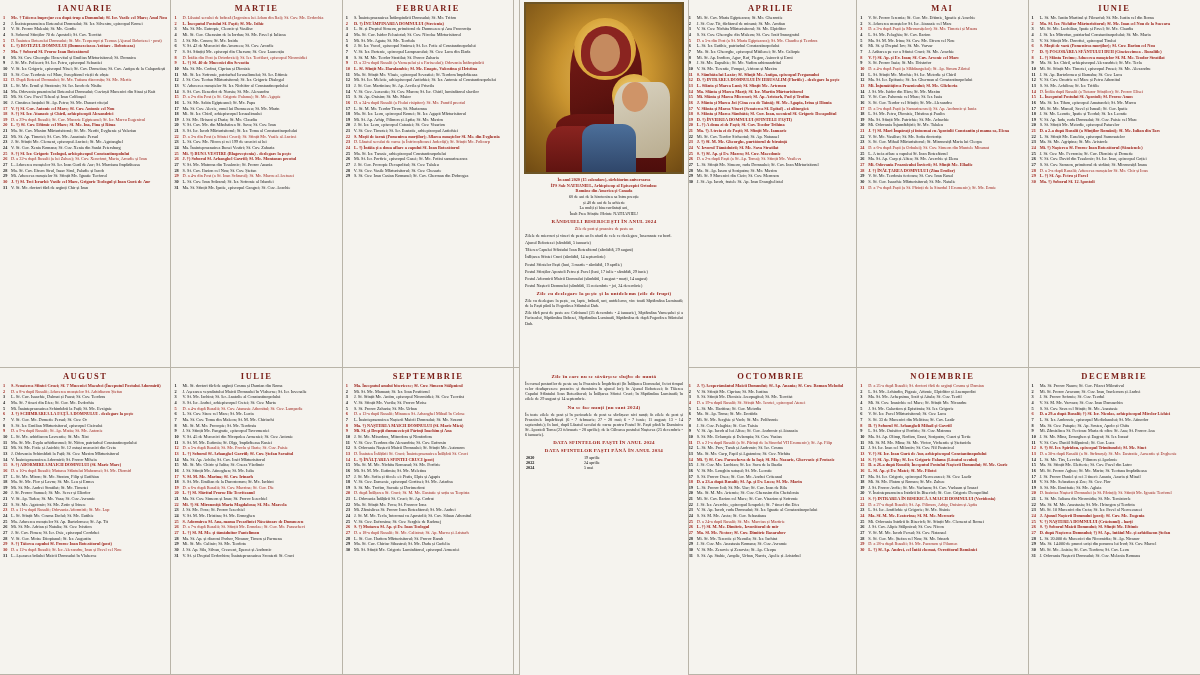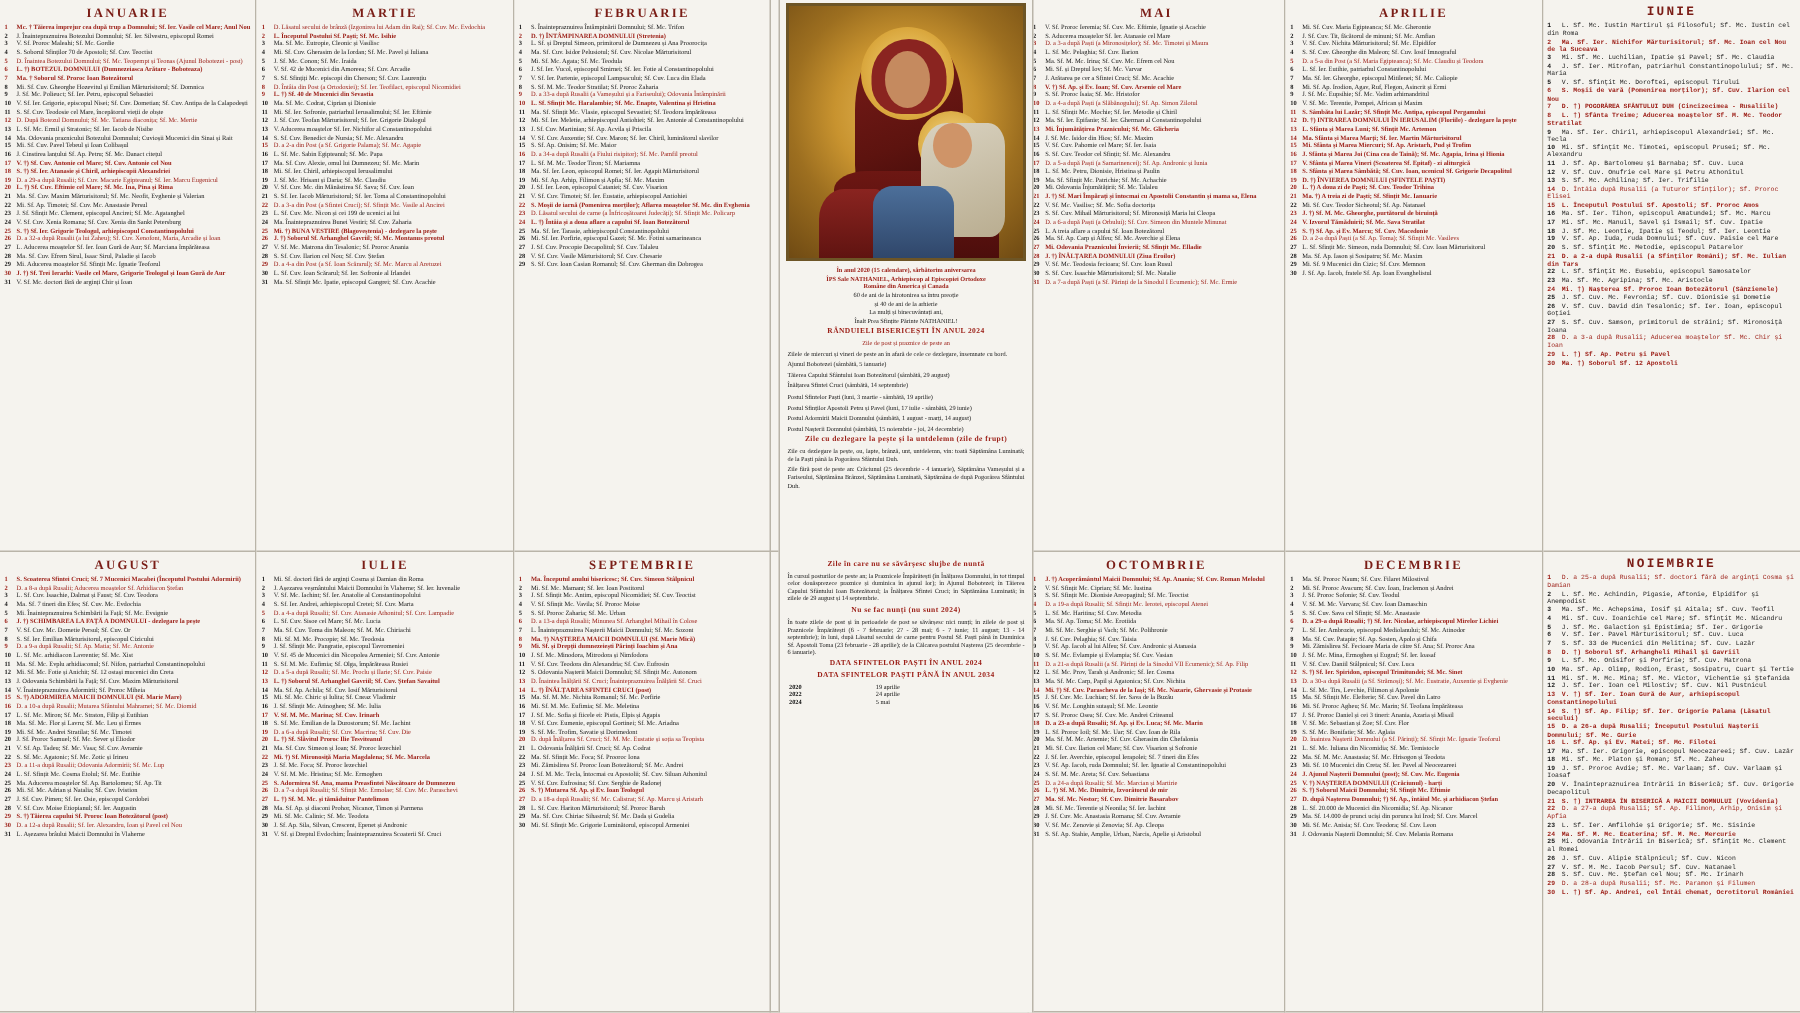--- a/index.html
+++ b/index.html
@@ -22,21 +22,21 @@
     grid-template-rows:368px 307px;
   }
   .col{
     border-right:1px solid #b9b4a8;
     border-bottom:1px solid #b9b4a8;
     padding:2px 3px 0 3px;
     overflow:hidden;
     box-sizing:border-box;
     background:#f5f3ee;
   }
-  .col:nth-child(7n){border-right:none;font-family:Liberation Mono, monospace;}
+  .col:nth-child(7n){border-right:none;}
   .month-title{
     text-align:center;
     font-weight:bold;
     font-size:8.5px;
     letter-spacing:1.5px;
     color:#7a1d16;
     margin:1px 0 2px 0;
     text-transform:uppercase;
   }
   .day{
@@ -217,20 +217,55 @@
           <div class="day red"><span class="num">24</span><span> L. †) Întâia și a doua aflare a capului Sf. Ioan Botezătorul</span></div>
           <div class="day "><span class="num">25</span><span> Ma. Sf. Ier. Tarasie, arhiepiscopul Constantinopolului</span></div>
           <div class="day "><span class="num">26</span><span> Mi. Sf. Ier. Porfirie, episcopul Gazei; Sf. Mc. Fotini samarineanca</span></div>
           <div class="day "><span class="num">27</span><span> J. Sf. Cuv. Procopie Decapolitul; Sf. Cuv. Talaleu</span></div>
           <div class="day "><span class="num">28</span><span> V. Sf. Cuv. Vasile Mărturisitorul; Sf. Cuv. Chesarie</span></div>
           <div class="day "><span class="num">29</span><span> S. Sf. Cuv. Ioan Casian Romanul; Sf. Cuv. Gherman din Dobrogea</span></div>
         </div>
     </div>
     <div class="col"></div>
     <div class="col">
+      <div class="month-title">APRILIE</div>
+      <div id="m3">
+          <div class="day "><span class="num">1</span><span> Mi. Sf. Cuv. Maria Egipteanca; Sf. Mc. Gherontie</span></div>
+          <div class="day "><span class="num">2</span><span> J. Sf. Cuv. Tit, făcătorul de minuni; Sf. Mc. Amfian</span></div>
+          <div class="day "><span class="num">3</span><span> V. Sf. Cuv. Nichita Mărturisitorul; Sf. Mc. Elpidifor</span></div>
+          <div class="day "><span class="num">4</span><span> S. Sf. Cuv. Gheorghe din Maleon; Sf. Cuv. Iosif Imnograful</span></div>
+          <div class="day sun"><span class="num">5</span><span> D. a 5-a din Post (a Sf. Maria Egipteanca); Sf. Mc. Claudiu și Teodora</span></div>
+          <div class="day "><span class="num">6</span><span> L. Sf. Ier. Eutihie, patriarhul Constantinopolului</span></div>
+          <div class="day "><span class="num">7</span><span> Ma. Sf. Ier. Gheorghe, episcopul Mitilenei; Sf. Mc. Caliopie</span></div>
+          <div class="day "><span class="num">8</span><span> Mi. Sf. Ap. Irodion, Agav, Ruf, Flegon, Asincrit și Ermi</span></div>
+          <div class="day "><span class="num">9</span><span> J. Sf. Mc. Eupsihie; Sf. Mc. Vadim arhimandritul</span></div>
+          <div class="day "><span class="num">10</span><span> V. Sf. Mc. Terentie, Pompei, African și Maxim</span></div>
+          <div class="day red"><span class="num">11</span><span> S. Sâmbăta lui Lazăr; Sf. Sfințit Mc. Antipa, episcopul Pergamului</span></div>
+          <div class="day red"><span class="num">12</span><span> D. †) INTRAREA DOMNULUI ÎN IERUSALIM (Floriile) - dezlegare la pește</span></div>
+          <div class="day red"><span class="num">13</span><span> L. Sfânta și Marea Luni; Sf. Sfințit Mc. Artemon</span></div>
+          <div class="day red"><span class="num">14</span><span> Ma. Sfânta și Marea Marți; Sf. Ier. Martin Mărturisitorul</span></div>
+          <div class="day red"><span class="num">15</span><span> Mi. Sfânta și Marea Miercuri; Sf. Ap. Aristarh, Pud și Trofim</span></div>
+          <div class="day red"><span class="num">16</span><span> J. Sfânta și Marea Joi (Cina cea de Taină); Sf. Mc. Agapia, Irina și Hionia</span></div>
+          <div class="day red"><span class="num">17</span><span> V. Sfânta și Marea Vineri (Scoaterea Sf. Epitaf) - zi aliturgică</span></div>
+          <div class="day red"><span class="num">18</span><span> S. Sfânta și Marea Sâmbătă; Sf. Cuv. Ioan, ucenicul Sf. Grigorie Decapolitul</span></div>
+          <div class="day red"><span class="num">19</span><span> D. †) ÎNVIEREA DOMNULUI (SFINTELE PAȘTI)</span></div>
+          <div class="day red"><span class="num">20</span><span> L. †) A doua zi de Paști; Sf. Cuv. Teodor Trihina</span></div>
+          <div class="day red"><span class="num">21</span><span> Ma. †) A treia zi de Paști; Sf. Sfințit Mc. Ianuarie</span></div>
+          <div class="day "><span class="num">22</span><span> Mi. Sf. Cuv. Teodor Sicheotul; Sf. Ap. Natanael</span></div>
+          <div class="day red"><span class="num">23</span><span> J. †) Sf. M. Mc. Gheorghe, purtătorul de biruință</span></div>
+          <div class="day red"><span class="num">24</span><span> V. Izvorul Tămăduirii; Sf. Mc. Sava Stratilat</span></div>
+          <div class="day red"><span class="num">25</span><span> S. †) Sf. Ap. și Ev. Marcu; Sf. Cuv. Macedonie</span></div>
+          <div class="day sun"><span class="num">26</span><span> D. a 2-a după Paști (a Sf. Ap. Toma); Sf. Sfințit Mc. Vasilevs</span></div>
+          <div class="day "><span class="num">27</span><span> L. Sf. Sfințit Mc. Simeon, ruda Domnului; Sf. Cuv. Ioan Mărturisitorul</span></div>
+          <div class="day "><span class="num">28</span><span> Ma. Sf. Ap. Iason și Sosipatru; Sf. Mc. Maxim</span></div>
+          <div class="day "><span class="num">29</span><span> Mi. Sf. 9 Mucenici din Cizic; Sf. Cuv. Memnon</span></div>
+          <div class="day "><span class="num">30</span><span> J. Sf. Ap. Iacob, fratele Sf. Ap. Ioan Evanghelistul</span></div>
+        </div>
+    </div>
+    <div class="col">
       <div class="month-title">MAI</div>
       <div id="m4">
           <div class="day "><span class="num">1</span><span> V. Sf. Proroc Ieremia; Sf. Cuv. Mc. Eftimie, Ignatie și Acachie</span></div>
           <div class="day "><span class="num">2</span><span> S. Aducerea moaștelor Sf. Ier. Atanasie cel Mare</span></div>
           <div class="day sun"><span class="num">3</span><span> D. a 3-a după Paști (a Mironosițelor); Sf. Mc. Timotei și Maura</span></div>
           <div class="day "><span class="num">4</span><span> L. Sf. Mc. Pelaghia; Sf. Cuv. Ilarion</span></div>
           <div class="day "><span class="num">5</span><span> Ma. Sf. M. Mc. Irina; Sf. Cuv. Mc. Efrem cel Nou</span></div>
           <div class="day "><span class="num">6</span><span> Mi. Sf. și Dreptul Iov; Sf. Mc. Varvar</span></div>
           <div class="day "><span class="num">7</span><span> J. Arătarea pe cer a Sfintei Cruci; Sf. Mc. Acachie</span></div>
           <div class="day red"><span class="num">8</span><span> V. †) Sf. Ap. și Ev. Ioan; Sf. Cuv. Arsenie cel Mare</span></div>
@@ -253,55 +288,20 @@
           <div class="day "><span class="num">25</span><span> L. A treia aflare a capului Sf. Ioan Botezătorul</span></div>
           <div class="day "><span class="num">26</span><span> Ma. Sf. Ap. Carp și Alfeu; Sf. Mc. Averchie și Elena</span></div>
           <div class="day red"><span class="num">27</span><span> Mi. Odovania Praznicului Învierii; Sf. Sfințit Mc. Elladie</span></div>
           <div class="day red"><span class="num">28</span><span> J. †) ÎNĂLȚAREA DOMNULUI (Ziua Eroilor)</span></div>
           <div class="day "><span class="num">29</span><span> V. Sf. Mc. Teodosia fecioara; Sf. Cuv. Ioan Rusul</span></div>
           <div class="day "><span class="num">30</span><span> S. Sf. Cuv. Isaachie Mărturisitorul; Sf. Mc. Natalie</span></div>
           <div class="day sun"><span class="num">31</span><span> D. a 7-a după Paști (a Sf. Părinți de la Sinodul I Ecumenic); Sf. Mc. Ermie</span></div>
         </div>
     </div>
     <div class="col">
-      <div class="month-title">APRILIE</div>
-      <div id="m3">
-          <div class="day "><span class="num">1</span><span> Mi. Sf. Cuv. Maria Egipteanca; Sf. Mc. Gherontie</span></div>
-          <div class="day "><span class="num">2</span><span> J. Sf. Cuv. Tit, făcătorul de minuni; Sf. Mc. Amfian</span></div>
-          <div class="day "><span class="num">3</span><span> V. Sf. Cuv. Nichita Mărturisitorul; Sf. Mc. Elpidifor</span></div>
-          <div class="day "><span class="num">4</span><span> S. Sf. Cuv. Gheorghe din Maleon; Sf. Cuv. Iosif Imnograful</span></div>
-          <div class="day sun"><span class="num">5</span><span> D. a 5-a din Post (a Sf. Maria Egipteanca); Sf. Mc. Claudiu și Teodora</span></div>
-          <div class="day "><span class="num">6</span><span> L. Sf. Ier. Eutihie, patriarhul Constantinopolului</span></div>
-          <div class="day "><span class="num">7</span><span> Ma. Sf. Ier. Gheorghe, episcopul Mitilenei; Sf. Mc. Caliopie</span></div>
-          <div class="day "><span class="num">8</span><span> Mi. Sf. Ap. Irodion, Agav, Ruf, Flegon, Asincrit și Ermi</span></div>
-          <div class="day "><span class="num">9</span><span> J. Sf. Mc. Eupsihie; Sf. Mc. Vadim arhimandritul</span></div>
-          <div class="day "><span class="num">10</span><span> V. Sf. Mc. Terentie, Pompei, African și Maxim</span></div>
-          <div class="day red"><span class="num">11</span><span> S. Sâmbăta lui Lazăr; Sf. Sfințit Mc. Antipa, episcopul Pergamului</span></div>
-          <div class="day red"><span class="num">12</span><span> D. †) INTRAREA DOMNULUI ÎN IERUSALIM (Floriile) - dezlegare la pește</span></div>
-          <div class="day red"><span class="num">13</span><span> L. Sfânta și Marea Luni; Sf. Sfințit Mc. Artemon</span></div>
-          <div class="day red"><span class="num">14</span><span> Ma. Sfânta și Marea Marți; Sf. Ier. Martin Mărturisitorul</span></div>
-          <div class="day red"><span class="num">15</span><span> Mi. Sfânta și Marea Miercuri; Sf. Ap. Aristarh, Pud și Trofim</span></div>
-          <div class="day red"><span class="num">16</span><span> J. Sfânta și Marea Joi (Cina cea de Taină); Sf. Mc. Agapia, Irina și Hionia</span></div>
-          <div class="day red"><span class="num">17</span><span> V. Sfânta și Marea Vineri (Scoaterea Sf. Epitaf) - zi aliturgică</span></div>
-          <div class="day red"><span class="num">18</span><span> S. Sfânta și Marea Sâmbătă; Sf. Cuv. Ioan, ucenicul Sf. Grigorie Decapolitul</span></div>
-          <div class="day red"><span class="num">19</span><span> D. †) ÎNVIEREA DOMNULUI (SFINTELE PAȘTI)</span></div>
-          <div class="day red"><span class="num">20</span><span> L. †) A doua zi de Paști; Sf. Cuv. Teodor Trihina</span></div>
-          <div class="day red"><span class="num">21</span><span> Ma. †) A treia zi de Paști; Sf. Sfințit Mc. Ianuarie</span></div>
-          <div class="day "><span class="num">22</span><span> Mi. Sf. Cuv. Teodor Sicheotul; Sf. Ap. Natanael</span></div>
-          <div class="day red"><span class="num">23</span><span> J. †) Sf. M. Mc. Gheorghe, purtătorul de biruință</span></div>
-          <div class="day red"><span class="num">24</span><span> V. Izvorul Tămăduirii; Sf. Mc. Sava Stratilat</span></div>
-          <div class="day red"><span class="num">25</span><span> S. †) Sf. Ap. și Ev. Marcu; Sf. Cuv. Macedonie</span></div>
-          <div class="day sun"><span class="num">26</span><span> D. a 2-a după Paști (a Sf. Ap. Toma); Sf. Sfințit Mc. Vasilevs</span></div>
-          <div class="day "><span class="num">27</span><span> L. Sf. Sfințit Mc. Simeon, ruda Domnului; Sf. Cuv. Ioan Mărturisitorul</span></div>
-          <div class="day "><span class="num">28</span><span> Ma. Sf. Ap. Iason și Sosipatru; Sf. Mc. Maxim</span></div>
-          <div class="day "><span class="num">29</span><span> Mi. Sf. 9 Mucenici din Cizic; Sf. Cuv. Memnon</span></div>
-          <div class="day "><span class="num">30</span><span> J. Sf. Ap. Iacob, fratele Sf. Ap. Ioan Evanghelistul</span></div>
-        </div>
-    </div>
-    <div class="col">
       <div class="month-title">IUNIE</div>
       <div id="m5">
           <div class="day "><span class="num">1</span><span> L. Sf. Mc. Iustin Martirul și Filosoful; Sf. Mc. Iustin cel din Roma</span></div>
           <div class="day red"><span class="num">2</span><span> Ma. Sf. Ier. Nichifor Mărturisitorul; Sf. Mc. Ioan cel Nou de la Suceava</span></div>
           <div class="day "><span class="num">3</span><span> Mi. Sf. Mc. Luchilian, Ipatie și Pavel; Sf. Mc. Claudia</span></div>
           <div class="day "><span class="num">4</span><span> J. Sf. Ier. Mitrofan, patriarhul Constantinopolului; Sf. Mc. Maria</span></div>
           <div class="day "><span class="num">5</span><span> V. Sf. Sfințit Mc. Doroftei, episcopul Tirului</span></div>
           <div class="day red"><span class="num">6</span><span> S. Moșii de vară (Pomenirea morților); Sf. Cuv. Ilarion cel Nou</span></div>
           <div class="day red"><span class="num">7</span><span> D. †) POGORÂREA SFÂNTULUI DUH (Cincizecimea - Rusaliile)</span></div>
           <div class="day red"><span class="num">8</span><span> L. †) Sfânta Treime; Aducerea moaștelor Sf. M. Mc. Teodor Stratilat</span></div>
@@ -468,20 +468,55 @@
           <div class="day sun"><span class="num">25</span><span> D. a 24-a după Rusalii; Sf. Mc. Marcian și Martirie</span></div>
           <div class="day red"><span class="num">26</span><span> L. †) Sf. M. Mc. Dimitrie, Izvorâtorul de mir</span></div>
           <div class="day red"><span class="num">27</span><span> Ma. Sf. Mc. Nestor; Sf. Cuv. Dimitrie Basarabov</span></div>
           <div class="day "><span class="num">28</span><span> Mi. Sf. Mc. Terentie și Neonila; Sf. Ier. Iachint</span></div>
           <div class="day "><span class="num">29</span><span> J. Sf. Cuv. Mc. Anastasia Romana; Sf. Cuv. Avramie</span></div>
           <div class="day "><span class="num">30</span><span> V. Sf. Mc. Zenovie și Zenovia; Sf. Ap. Cleopa</span></div>
           <div class="day "><span class="num">31</span><span> S. Sf. Ap. Stahie, Amplie, Urban, Narcis, Apelie și Aristobul</span></div>
         </div>
     </div>
     <div class="col">
+      <div class="month-title">NOIEMBRIE</div>
+      <div id="m10">
+          <div class="day sun"><span class="num">1</span><span> D. a 25-a după Rusalii; Sf. doctori fără de arginți Cosma și Damian</span></div>
+          <div class="day "><span class="num">2</span><span> L. Sf. Mc. Achindin, Pigasie, Aftonie, Elpidifor și Anempodist</span></div>
+          <div class="day "><span class="num">3</span><span> Ma. Sf. Mc. Achepsima, Iosif și Aitala; Sf. Cuv. Teofil</span></div>
+          <div class="day "><span class="num">4</span><span> Mi. Sf. Cuv. Ioanichie cel Mare; Sf. Sfințit Mc. Nicandru</span></div>
+          <div class="day "><span class="num">5</span><span> J. Sf. Mc. Galaction și Epistimia; Sf. Ier. Grigorie</span></div>
+          <div class="day "><span class="num">6</span><span> V. Sf. Ier. Pavel Mărturisitorul; Sf. Cuv. Luca</span></div>
+          <div class="day "><span class="num">7</span><span> S. Sf. 33 de Mucenici din Melitina; Sf. Cuv. Lazăr</span></div>
+          <div class="day red"><span class="num">8</span><span> D. †) Soborul Sf. Arhangheli Mihail și Gavriil</span></div>
+          <div class="day "><span class="num">9</span><span> L. Sf. Mc. Onisifor și Porfirie; Sf. Cuv. Matrona</span></div>
+          <div class="day "><span class="num">10</span><span> Ma. Sf. Ap. Olimp, Rodion, Erast, Sosipatru, Cuart și Tertie</span></div>
+          <div class="day "><span class="num">11</span><span> Mi. Sf. M. Mc. Mina; Sf. Mc. Victor, Vichentie și Ștefanida</span></div>
+          <div class="day "><span class="num">12</span><span> J. Sf. Ier. Ioan cel Milostiv; Sf. Cuv. Nil Pustnicul</span></div>
+          <div class="day red"><span class="num">13</span><span> V. †) Sf. Ier. Ioan Gură de Aur, arhiepiscopul Constantinopolului</span></div>
+          <div class="day red"><span class="num">14</span><span> S. †) Sf. Ap. Filip; Sf. Ier. Grigorie Palama (Lăsatul secului)</span></div>
+          <div class="day red"><span class="num">15</span><span> D. a 26-a după Rusalii; Începutul Postului Nașterii Domnului; Sf. Mc. Gurie</span></div>
+          <div class="day red"><span class="num">16</span><span> L. Sf. Ap. și Ev. Matei; Sf. Mc. Filotei</span></div>
+          <div class="day "><span class="num">17</span><span> Ma. Sf. Ier. Grigorie, episcopul Neocezareei; Sf. Cuv. Lazăr</span></div>
+          <div class="day "><span class="num">18</span><span> Mi. Sf. Mc. Platon și Roman; Sf. Mc. Zaheu</span></div>
+          <div class="day "><span class="num">19</span><span> J. Sf. Proroc Avdie; Sf. Mc. Varlaam; Sf. Cuv. Varlaam și Ioasaf</span></div>
+          <div class="day "><span class="num">20</span><span> V. Înaintepraznuirea Intrării în Biserică; Sf. Cuv. Grigorie Decapolitul</span></div>
+          <div class="day red"><span class="num">21</span><span> S. †) INTRAREA ÎN BISERICĂ A MAICII DOMNULUI (Vovidenia)</span></div>
+          <div class="day sun"><span class="num">22</span><span> D. a 27-a după Rusalii; Sf. Ap. Filimon, Arhip, Onisim și Apfia</span></div>
+          <div class="day "><span class="num">23</span><span> L. Sf. Ier. Amfilohie și Grigorie; Sf. Mc. Sisinie</span></div>
+          <div class="day red"><span class="num">24</span><span> Ma. Sf. M. Mc. Ecaterina; Sf. M. Mc. Mercurie</span></div>
+          <div class="day "><span class="num">25</span><span> Mi. Odovania Intrării în Biserică; Sf. Sfințit Mc. Clement al Romei</span></div>
+          <div class="day "><span class="num">26</span><span> J. Sf. Cuv. Alipie Stâlpnicul; Sf. Cuv. Nicon</span></div>
+          <div class="day "><span class="num">27</span><span> V. Sf. M. Mc. Iacob Persul; Sf. Cuv. Natanael</span></div>
+          <div class="day "><span class="num">28</span><span> S. Sf. Cuv. Mc. Ștefan cel Nou; Sf. Mc. Irinarh</span></div>
+          <div class="day sun"><span class="num">29</span><span> D. a 28-a după Rusalii; Sf. Mc. Paramon și Filumen</span></div>
+          <div class="day red"><span class="num">30</span><span> L. †) Sf. Ap. Andrei, cel Întâi chemat, Ocrotitorul României</span></div>
+        </div>
+    </div>
+    <div class="col">
       <div class="month-title">DECEMBRIE</div>
       <div id="m11">
           <div class="day "><span class="num">1</span><span> Ma. Sf. Proroc Naum; Sf. Cuv. Filaret Milostivul</span></div>
           <div class="day "><span class="num">2</span><span> Mi. Sf. Proroc Avacum; Sf. Cuv. Ioan, Iraclemon și Andrei</span></div>
           <div class="day "><span class="num">3</span><span> J. Sf. Proroc Sofonie; Sf. Cuv. Teodul</span></div>
           <div class="day "><span class="num">4</span><span> V. Sf. M. Mc. Varvara; Sf. Cuv. Ioan Damaschin</span></div>
           <div class="day "><span class="num">5</span><span> S. Sf. Cuv. Sava cel Sfințit; Sf. Mc. Anastasie</span></div>
           <div class="day red"><span class="num">6</span><span> D. a 29-a după Rusalii; †) Sf. Ier. Nicolae, arhiepiscopul Mirelor Lichiei</span></div>
           <div class="day "><span class="num">7</span><span> L. Sf. Ier. Ambrozie, episcopul Mediolanului; Sf. Mc. Atinodor</span></div>
           <div class="day "><span class="num">8</span><span> Ma. Sf. Cuv. Patapie; Sf. Ap. Sosten, Apolo și Chifa</span></div>
@@ -503,55 +538,20 @@
           <div class="day red"><span class="num">24</span><span> J. Ajunul Nașterii Domnului (post); Sf. Cuv. Mc. Eugenia</span></div>
           <div class="day red"><span class="num">25</span><span> V. †) NAȘTEREA DOMNULUI (Crăciunul) - harți</span></div>
           <div class="day red"><span class="num">26</span><span> S. †) Soborul Maicii Domnului; Sf. Sfințit Mc. Eftimie</span></div>
           <div class="day red"><span class="num">27</span><span> D. după Nașterea Domnului; †) Sf. Ap., întâiul Mc. și arhidiacon Ștefan</span></div>
           <div class="day "><span class="num">28</span><span> L. Sf. 20.000 de Mucenici din Nicomidia; Sf. Ap. Nicanor</span></div>
           <div class="day "><span class="num">29</span><span> Ma. Sf. 14.000 de prunci uciși din porunca lui Irod; Sf. Cuv. Marcel</span></div>
           <div class="day "><span class="num">30</span><span> Mi. Sf. Mc. Anisia; Sf. Cuv. Teodora; Sf. Cuv. Leon</span></div>
           <div class="day "><span class="num">31</span><span> J. Odovania Nașterii Domnului; Sf. Cuv. Melania Romana</span></div>
         </div>
     </div>
-    <div class="col">
-      <div class="month-title">NOIEMBRIE</div>
-      <div id="m10">
-          <div class="day sun"><span class="num">1</span><span> D. a 25-a după Rusalii; Sf. doctori fără de arginți Cosma și Damian</span></div>
-          <div class="day "><span class="num">2</span><span> L. Sf. Mc. Achindin, Pigasie, Aftonie, Elpidifor și Anempodist</span></div>
-          <div class="day "><span class="num">3</span><span> Ma. Sf. Mc. Achepsima, Iosif și Aitala; Sf. Cuv. Teofil</span></div>
-          <div class="day "><span class="num">4</span><span> Mi. Sf. Cuv. Ioanichie cel Mare; Sf. Sfințit Mc. Nicandru</span></div>
-          <div class="day "><span class="num">5</span><span> J. Sf. Mc. Galaction și Epistimia; Sf. Ier. Grigorie</span></div>
-          <div class="day "><span class="num">6</span><span> V. Sf. Ier. Pavel Mărturisitorul; Sf. Cuv. Luca</span></div>
-          <div class="day "><span class="num">7</span><span> S. Sf. 33 de Mucenici din Melitina; Sf. Cuv. Lazăr</span></div>
-          <div class="day red"><span class="num">8</span><span> D. †) Soborul Sf. Arhangheli Mihail și Gavriil</span></div>
-          <div class="day "><span class="num">9</span><span> L. Sf. Mc. Onisifor și Porfirie; Sf. Cuv. Matrona</span></div>
-          <div class="day "><span class="num">10</span><span> Ma. Sf. Ap. Olimp, Rodion, Erast, Sosipatru, Cuart și Tertie</span></div>
-          <div class="day "><span class="num">11</span><span> Mi. Sf. M. Mc. Mina; Sf. Mc. Victor, Vichentie și Ștefanida</span></div>
-          <div class="day "><span class="num">12</span><span> J. Sf. Ier. Ioan cel Milostiv; Sf. Cuv. Nil Pustnicul</span></div>
-          <div class="day red"><span class="num">13</span><span> V. †) Sf. Ier. Ioan Gură de Aur, arhiepiscopul Constantinopolului</span></div>
-          <div class="day red"><span class="num">14</span><span> S. †) Sf. Ap. Filip; Sf. Ier. Grigorie Palama (Lăsatul secului)</span></div>
-          <div class="day red"><span class="num">15</span><span> D. a 26-a după Rusalii; Începutul Postului Nașterii Domnului; Sf. Mc. Gurie</span></div>
-          <div class="day red"><span class="num">16</span><span> L. Sf. Ap. și Ev. Matei; Sf. Mc. Filotei</span></div>
-          <div class="day "><span class="num">17</span><span> Ma. Sf. Ier. Grigorie, episcopul Neocezareei; Sf. Cuv. Lazăr</span></div>
-          <div class="day "><span class="num">18</span><span> Mi. Sf. Mc. Platon și Roman; Sf. Mc. Zaheu</span></div>
-          <div class="day "><span class="num">19</span><span> J. Sf. Proroc Avdie; Sf. Mc. Varlaam; Sf. Cuv. Varlaam și Ioasaf</span></div>
-          <div class="day "><span class="num">20</span><span> V. Înaintepraznuirea Intrării în Biserică; Sf. Cuv. Grigorie Decapolitul</span></div>
-          <div class="day red"><span class="num">21</span><span> S. †) INTRAREA ÎN BISERICĂ A MAICII DOMNULUI (Vovidenia)</span></div>
-          <div class="day sun"><span class="num">22</span><span> D. a 27-a după Rusalii; Sf. Ap. Filimon, Arhip, Onisim și Apfia</span></div>
-          <div class="day "><span class="num">23</span><span> L. Sf. Ier. Amfilohie și Grigorie; Sf. Mc. Sisinie</span></div>
-          <div class="day red"><span class="num">24</span><span> Ma. Sf. M. Mc. Ecaterina; Sf. M. Mc. Mercurie</span></div>
-          <div class="day "><span class="num">25</span><span> Mi. Odovania Intrării în Biserică; Sf. Sfințit Mc. Clement al Romei</span></div>
-          <div class="day "><span class="num">26</span><span> J. Sf. Cuv. Alipie Stâlpnicul; Sf. Cuv. Nicon</span></div>
-          <div class="day "><span class="num">27</span><span> V. Sf. M. Mc. Iacob Persul; Sf. Cuv. Natanael</span></div>
-          <div class="day "><span class="num">28</span><span> S. Sf. Cuv. Mc. Ștefan cel Nou; Sf. Mc. Irinarh</span></div>
-          <div class="day sun"><span class="num">29</span><span> D. a 28-a după Rusalii; Sf. Mc. Paramon și Filumen</span></div>
-          <div class="day red"><span class="num">30</span><span> L. †) Sf. Ap. Andrei, cel Întâi chemat, Ocrotitorul României</span></div>
-        </div>
-    </div>
   </div>
 
   <div class="center-panel">
     <div class="icon-frame">
       <div class="veil"></div>
       <div class="halo-m"></div>
       <div class="veil2"></div>
       <div class="face-m"></div>
       <div class="robe"></div>
       <div class="sleeve"></div>

